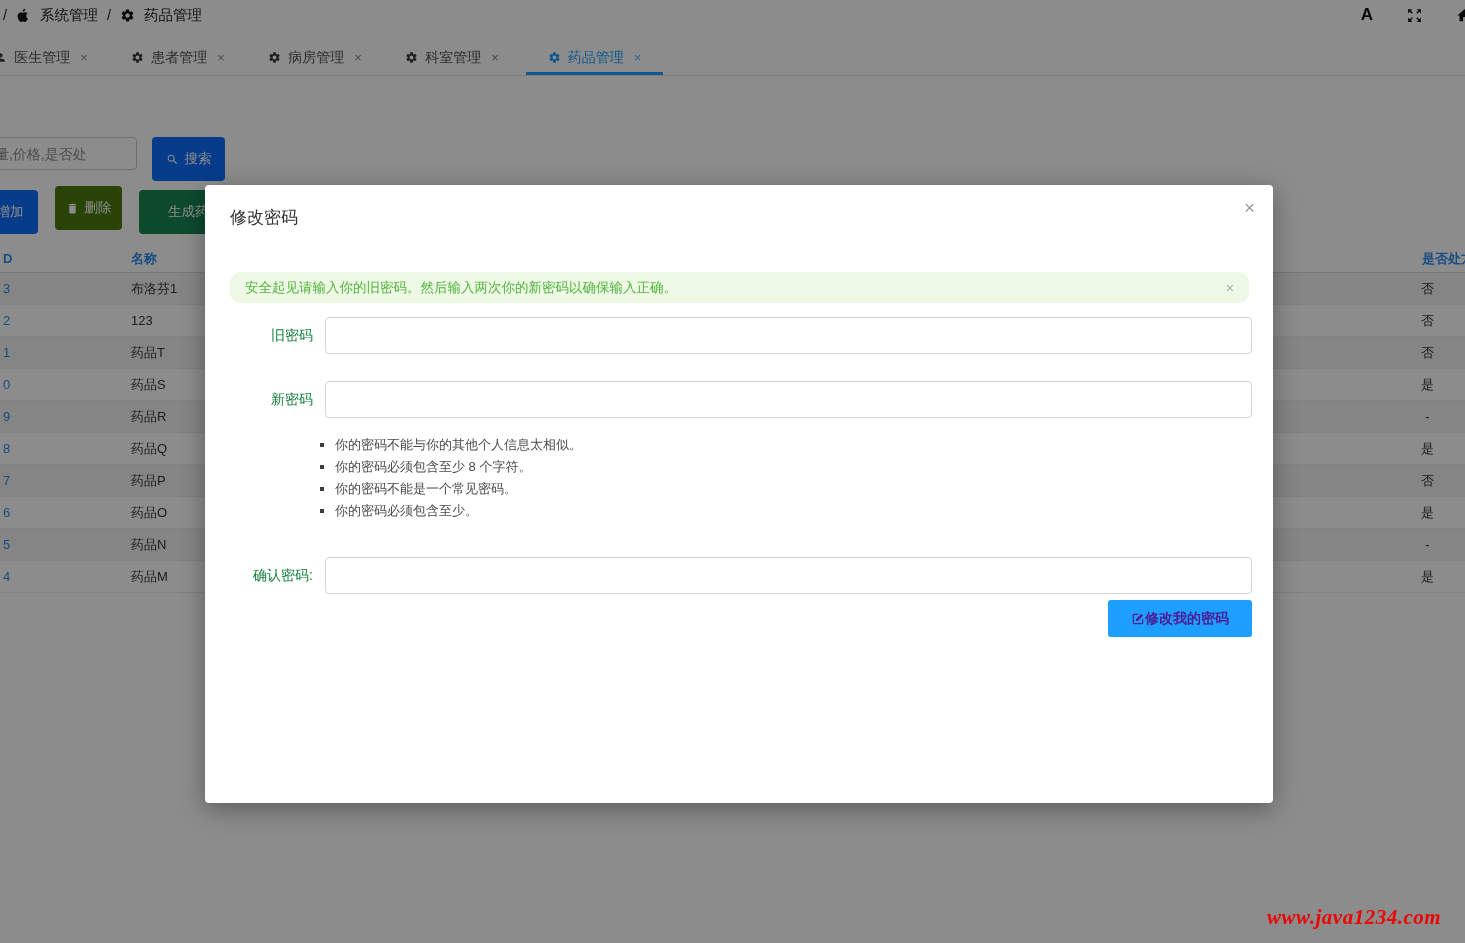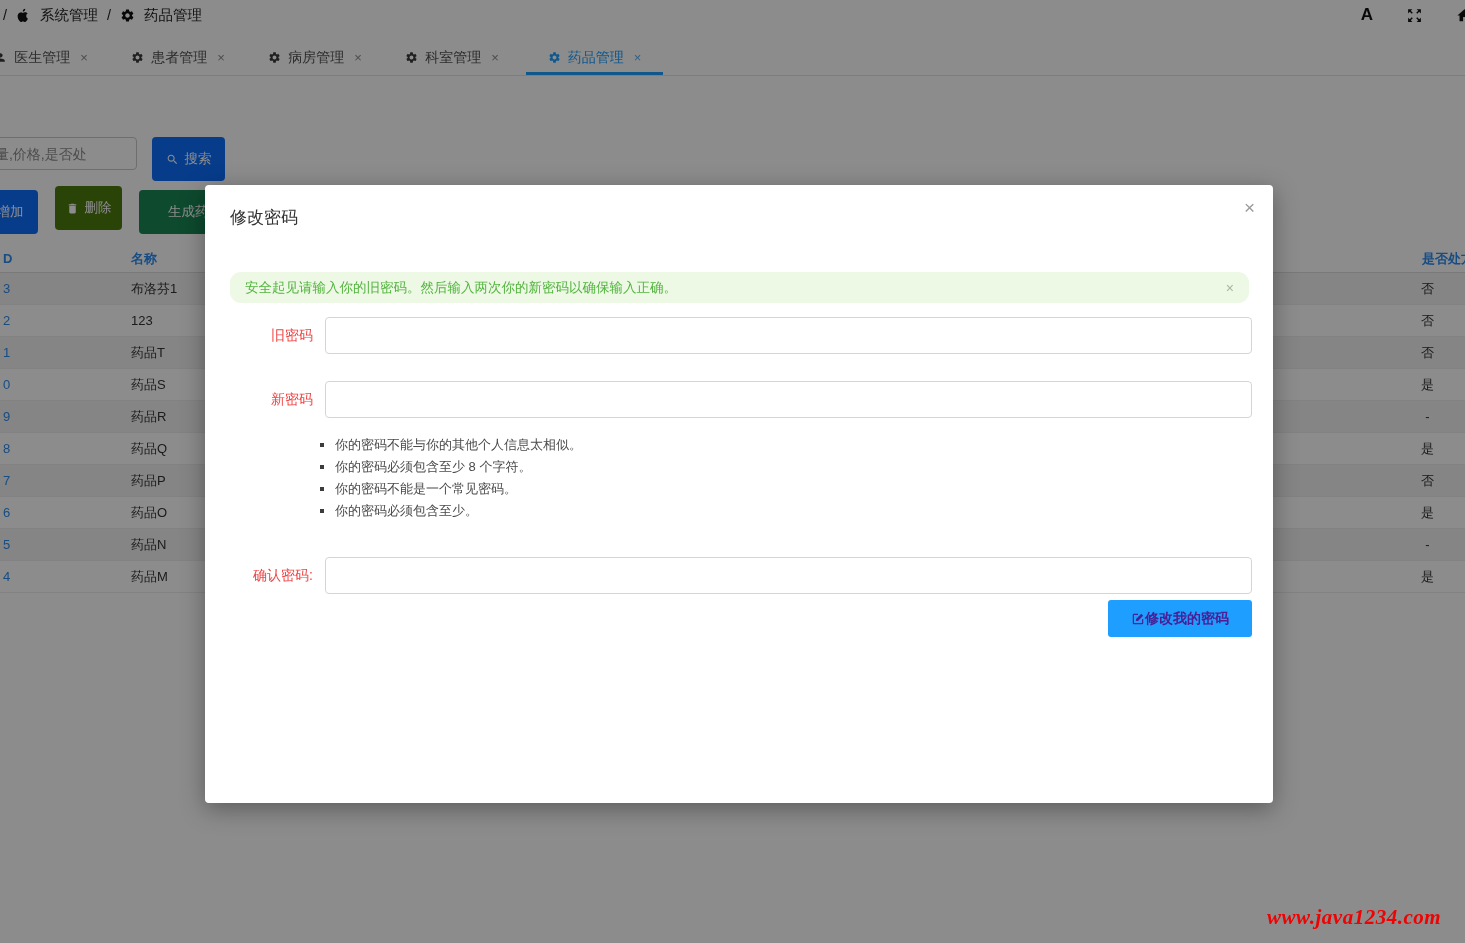--- a/index.html
+++ b/index.html
@@ -55,21 +55,21 @@
   .modal{position:absolute;left:205px;top:185px;width:1068px;height:618px;background:#fff;border-radius:4px;
          box-shadow:0 6px 24px rgba(0,0,0,0.35);z-index:10;}
   .m-title{position:absolute;left:25px;top:21px;font-size:17px;color:#333;}
   .m-close{position:absolute;right:18px;top:13px;font-size:19px;color:#9b9b9b;cursor:pointer;line-height:1;}
   .m-alert{position:absolute;left:25px;top:87px;width:1019px;height:31px;background:#edf8e5;border-radius:11px;
            display:flex;align-items:center;padding:0 15px;}
   .m-alert-text{color:#52b43e;font-size:13.5px;}
   .m-alert-close{margin-left:auto;color:#aab3a6;font-size:14px;cursor:pointer;}
   .field{position:absolute;left:0;width:100%;height:37px;}
   .f-old{top:132px;} .f-new{top:196px;} .f-confirm{top:372px;}
-  .field label{position:absolute;left:0;width:108px;text-align:right;line-height:37px;font-size:14px;color:#ef4444;}
+  .field label{position:absolute;left:0;width:108px;text-align:right;line-height:37px;font-size:14px;color:#15803d;}
   .field input{position:absolute;left:120px;width:927px;height:37px;border:1px solid #d5d5d5;border-radius:4px;
                padding:0 12px;font-size:14px;outline:none;}
   .rules{position:absolute;left:105px;top:240px;margin:9px;padding:0;list-style:none;}
   .rules li{position:relative;padding-left:16px;line-height:22px;font-size:13px;color:#4a4a4a;}
   .rules li::before{content:"";position:absolute;left:1px;top:9px;width:4px;height:4px;background:#3c3c3c;}
   .m-submit{position:absolute;left:903px;top:415px;width:144px;height:37px;background:#1E9FFF;border:none;
             border-radius:3px;color:#4c1d95;font-size:14px;font-weight:700;display:flex;align-items:center;
             justify-content:center;gap:0;cursor:pointer;font-family:inherit;}
   .m-submit .ico{font-size:14px;}
 

